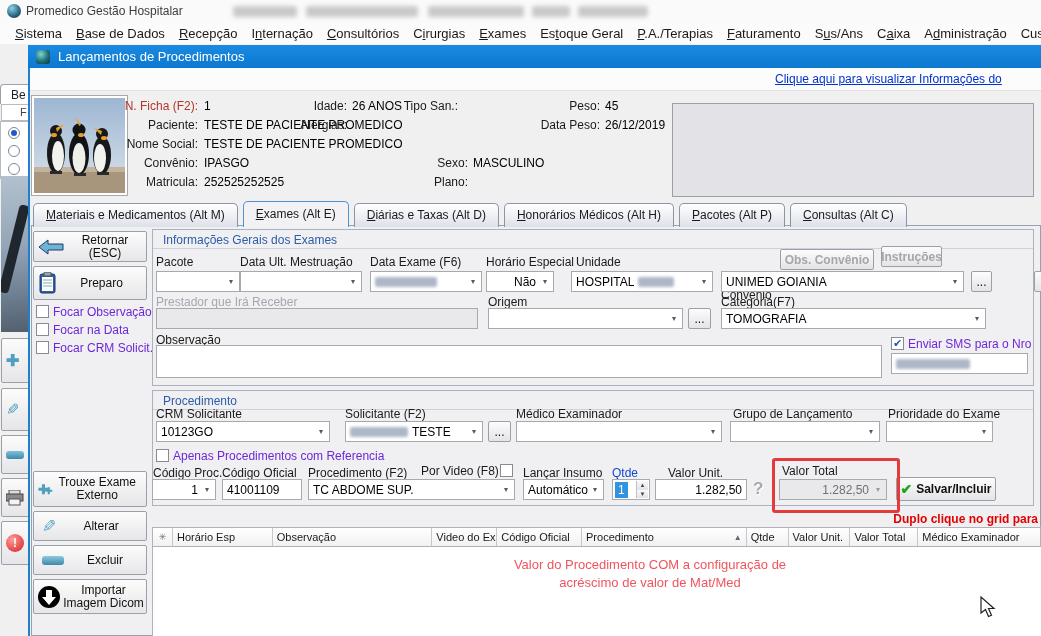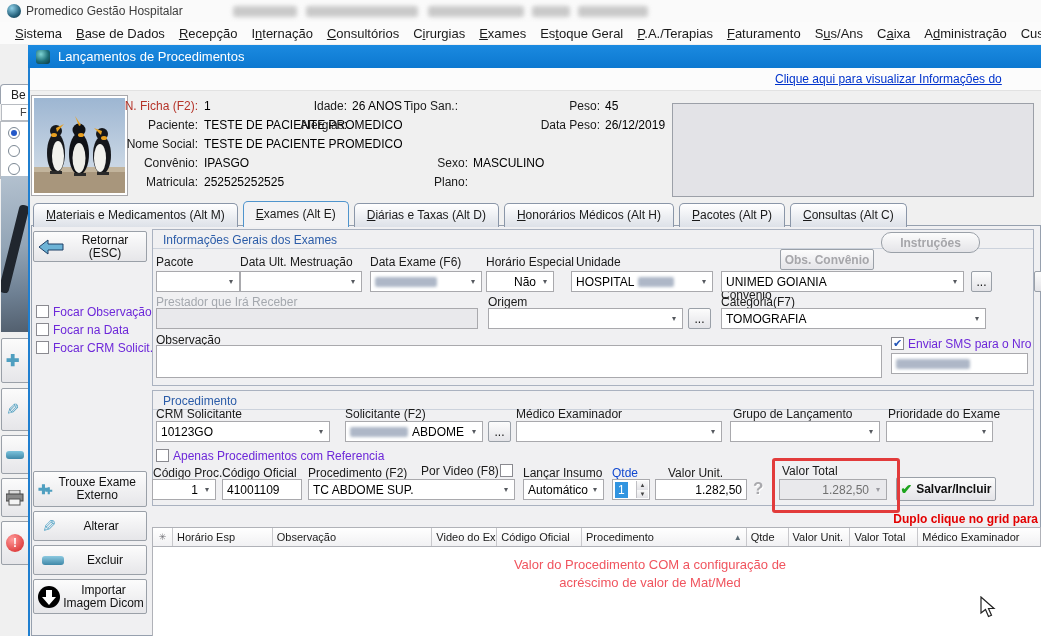--- a/index.html
+++ b/index.html
@@ -223,20 +223,29 @@
 
   </div>
   <div class="panel"></div>
 
   <div class="sbtn" style="top:231px;height:31px;">
     <svg width="26" height="16" viewBox="0 0 26 16" style="margin-left:4px;">
       <path d="M1 8 L10 1 L10 5 L25 5 L25 11 L10 11 L10 15 Z" fill="#6db3d6" stroke="#1d3f66" stroke-width="1"></path>
     </svg>
     <span class="txt">Retornar (ESC)</span>
   </div>
+  <div class="sbtn" style="top:266px;height:34px;">
+    <svg width="18" height="22" viewBox="0 0 18 22" style="margin-left:5px;">
+      <rect x="1" y="2" width="15" height="19" rx="2" fill="#2f5fa8" stroke="#1a3a6a"></rect>
+      <rect x="3" y="5" width="11" height="14" fill="#fff"></rect>
+      <rect x="5" y="0" width="7" height="4" rx="1" fill="#9aa4b0" stroke="#4a5560"></rect>
+      <path d="M4 8 h9 M4 11 h9 M4 14 h9" stroke="#8aa" stroke-width="1"></path>
+    </svg>
+    <span class="txt">Preparo</span>
+  </div>
   <span class="cbx" style="left:36px;top:305px;"></span>
   <span class="cblbl" style="left:53px;top:305px;">Focar Observação</span>
   <span class="cbx" style="left:36px;top:323px;"></span>
   <span class="cblbl" style="left:53px;top:323px;">Focar na Data</span>
   <span class="cbx" style="left:36px;top:341px;"></span>
   <span class="cblbl" style="left:53px;top:341px;">Focar CRM Solicit.</span>
 
   <div class="sbtn" style="top:471px;height:36px;">
     <span style="margin-left:4px;color:#4f9fc0;font-size:13px;font-weight:bold;letter-spacing:-4px;">✚<span style="font-size:9px;">✚</span></span>
     <span class="txt">Trouxe Exame Externo</span>
@@ -260,21 +269,21 @@
   <div class="group" style="left:152px;top:229px;width:882px;height:157px;">
     <div class="gtitle">Informações Gerais dos Exames</div>
   </div>
   <span class="lbl" style="left:156px;top:255px;">Pacote</span>
   <span class="lbl" style="left:240px;top:255px;">Data Ult. Mestruação</span>
   <span class="lbl" style="left:370px;top:255px;">Data Exame (F6)</span>
   <span class="lbl" style="left:486px;top:255px;">Horário Especial</span>
   <span class="lbl" style="left:576px;top:255px;">Unidade</span>
   <span class="lbl" style="left:721px;top:258px;margin-top:30px;">Convênio</span>
   <div class="btn3d dis" style="left:780px;top:249px;width:94px;height:21px;">Obs. Convênio</div>
-  <div class="btn3d dis" style="left:881px;top:232px;width:99px;height:21px;border-radius:10px;">Instruções</div>
+  <div class="btn3d dis" style="left:881px;top:246px;width:61px;height:21px;">Instruções</div>
 
   <div class="combo" style="left:156px;top:271px;width:84px;">
     <span class="dd">▾</span>
     </div>
   <div class="combo" style="left:240px;top:271px;width:122px;">
     <span class="dd">▾</span>
     </div>
   <div class="combo" style="left:370px;top:271px;width:112px;">
     <span class="redact" style="width:62px;"></span>
     <span class="dd">▾</span>
@@ -328,21 +337,21 @@
   <span class="lbl" style="left:516px;top:407px;">Médico Examinador</span>
   <span class="lbl" style="left:733px;top:407px;">Grupo de Lançamento</span>
   <span class="lbl" style="left:888px;top:407px;">Prioridade do Exame</span>
 
   <div class="combo" style="left:156px;top:421px;width:174px;">
     <span>10123GO</span>
     <span class="dd">▾</span>
     </div>
   <div class="combo" style="left:345px;top:421px;width:138px;">
     <span class="redact" style="width:58px;margin-right:4px;"></span>
-    <span>ABDOME</span>
+    <span>TESTE</span>
     <span class="dd">▾</span>
     </div>
   <div class="btn3d" style="left:488px;top:421px;width:23px;height:21px;">...</div>
   <div class="combo" style="left:516px;top:421px;width:206px;">
     <span></span>
     <span class="dd">▾</span>
     </div>
   <div class="combo" style="left:730px;top:421px;width:150px;">
     <span></span>
     <span class="dd">▾</span>

